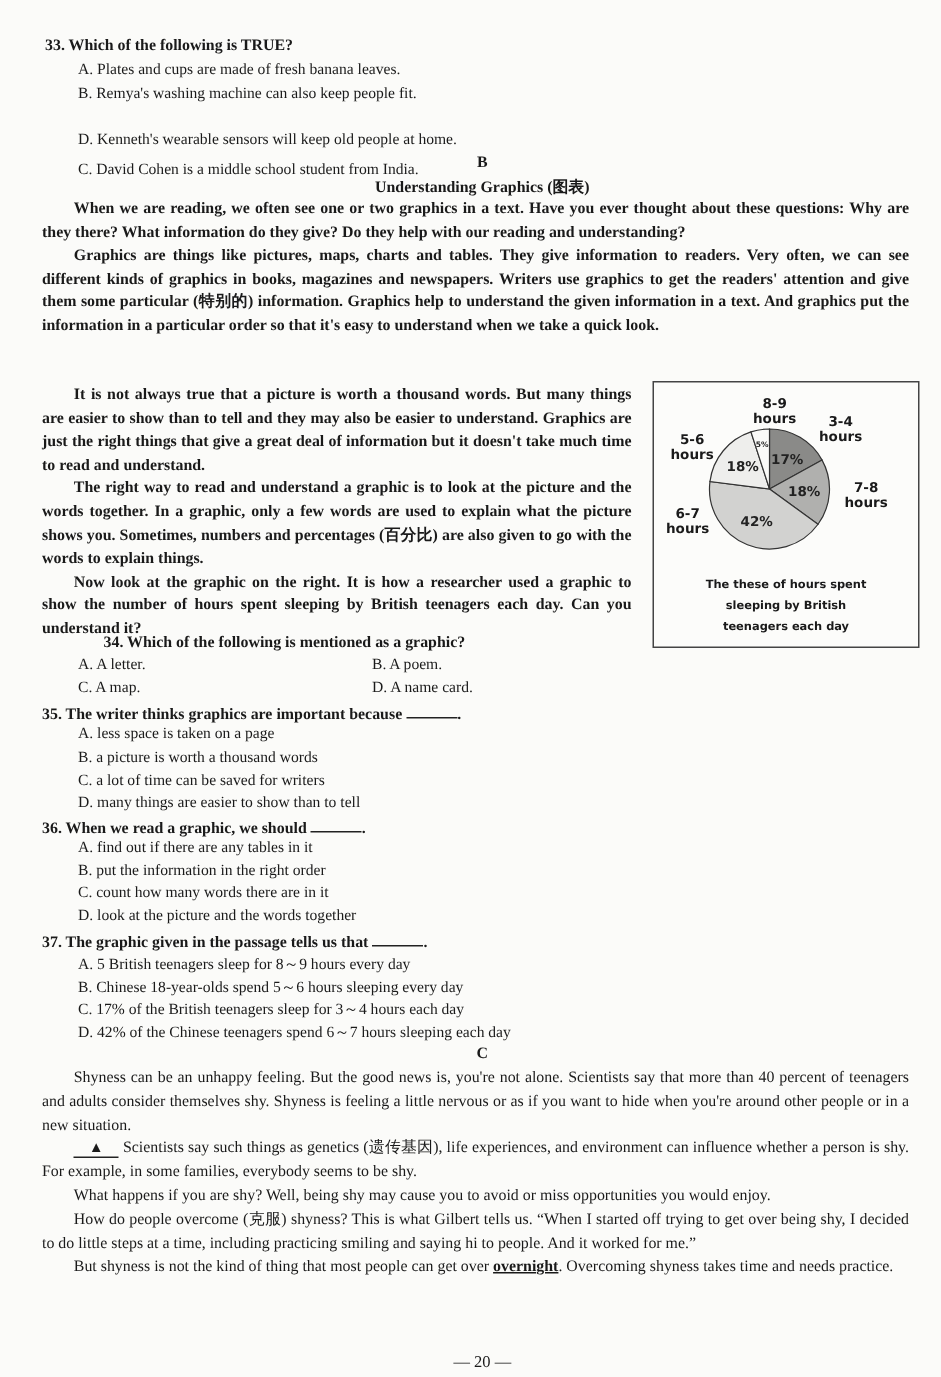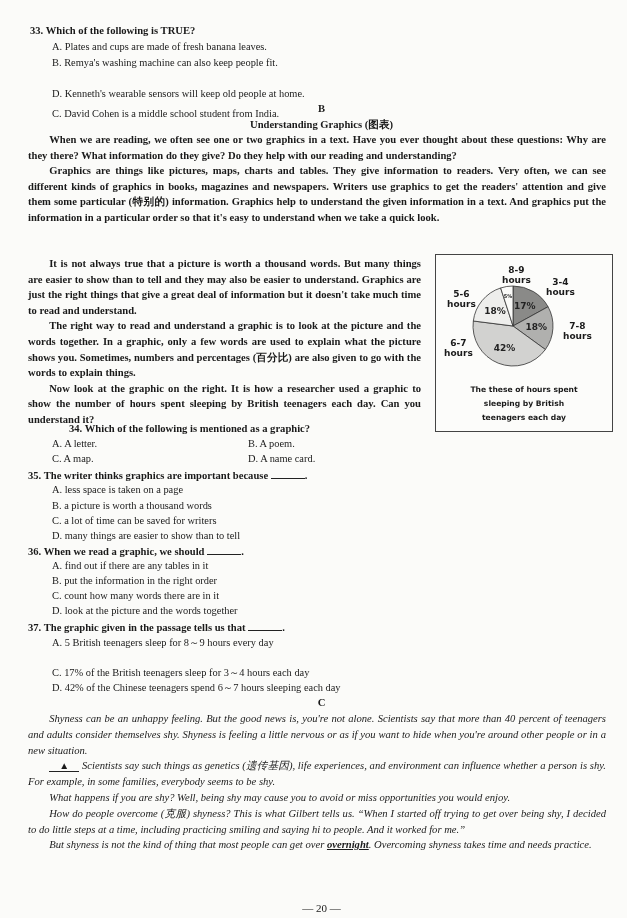--- a/index.html
+++ b/index.html
@@ -8,21 +8,21 @@
     font-family: "Liberation Serif", "DejaVu Serif", serif;
     color: #1a1a1a; position: relative;
   }
   .page { position: absolute; left: 8px; top: 0; width: 627px; height: 892px; }
   .abs { position: absolute; white-space: nowrap; }
   .q { font-size: 10.6px; font-weight: bold; }
   .opt { font-size: 10.4px; }
   .center { text-align: center; left: 0; width: 627px; }
   .para { position: absolute; font-size: 10.6px; line-height: 15.6px; text-align: justify; font-weight: bold; }
   .para p { margin: 0; text-indent: 2em; }
-  .para.light { font-weight: normal; font-style: italic; }
+  .para.light { font-weight: normal; }
   .blank { display: inline-block; width: 34px; border-bottom: 1px solid #222; height: 9px; vertical-align: baseline; }
   .chart-box { position: absolute; left: 427px; top: 254px; width: 176px; height: 176px; border: 1.5px solid #444; background: #fcfcfa; }
   .caption { position: absolute; left: 0; width: 176px; text-align: center; font-family: "DejaVu Sans", sans-serif; font-size: 7.6px; font-weight: bold; line-height: 14px; }
   .plabel { position: absolute; font-family: "DejaVu Sans", sans-serif; font-size: 9px; font-weight: bold; text-align: center; line-height: 10px; }
   .underline { text-decoration: underline; font-weight: bold; }
   .triangle-blank { display: inline-block; width: 30px; border-bottom: 1px solid #222; text-align: center; font-size: 10px; line-height: 11px; text-indent: 0; }
 </style>
 </head>
 <body>
 
@@ -90,20 +90,21 @@
   </div>
   <div class="abs opt" style="left:44px; top:560px;">A. find out if there are any tables in it</div>
   <div class="abs opt" style="left:44px; top:575px;">B. put the information in the right order</div>
   <div class="abs opt" style="left:44px; top:590px;text-align:center;">C. count how many words there are in it</div>
   <div class="abs opt" style="left:44px; top:605px;">D. look at the picture and the words together</div>
 
   <div class="abs q" style="left:20px; top:621px;">
     <span>37. The graphic given in the passage tells us that</span> <span class="blank"></span><span>.</span>
   </div>
   <div class="abs opt" style="left:44px; top:636px;">A. 5 British teenagers sleep for 8～9 hours every day</div>
+  <div class="abs opt" style="left:44px; top:651px;">B. Chinese 18-year-olds spend 5～6 hours sleeping every day</div>
   <div class="abs opt" style="left:44px; top:666px;">C. 17% of the British teenagers sleep for 3～4 hours each day</div>
   <div class="abs opt" style="left:44px; top:681px;">D. 42% of the Chinese teenagers spend 6～7 hours sleeping each day</div>
 
   <div class="abs center q" style="top:697px;">C</div>
   <div class="para light" style="left:20px; top:711px; width:578px; line-height:15.8px;">
     <p>Shyness can be an unhappy feeling. But the good news is, you're not alone. Scientists say that more than 40 percent of teenagers and adults consider themselves shy. Shyness is feeling a little nervous or as if you want to hide when you're around other people or in a new situation.</p>
     <p><span class="triangle-blank">▲</span> <span>Scientists say such things as genetics (遗传基因), life experiences, and environment can influence whether a person is shy. For example, in some families, everybody seems to be shy.</span></p>
     <p>What happens if you are shy? Well, being shy may cause you to avoid or miss opportunities you would enjoy.</p>
     <p>How do people overcome (克服) shyness? This is what Gilbert tells us. “When I started off trying to get over being shy, I decided to do little steps at a time, including practicing smiling and saying hi to people. And it worked for me.”</p>
     <p><span>But shyness is not the kind of thing that most people can get over</span> <span class="underline">overnight</span><span>. Overcoming shyness takes time and needs practice.</span></p>

